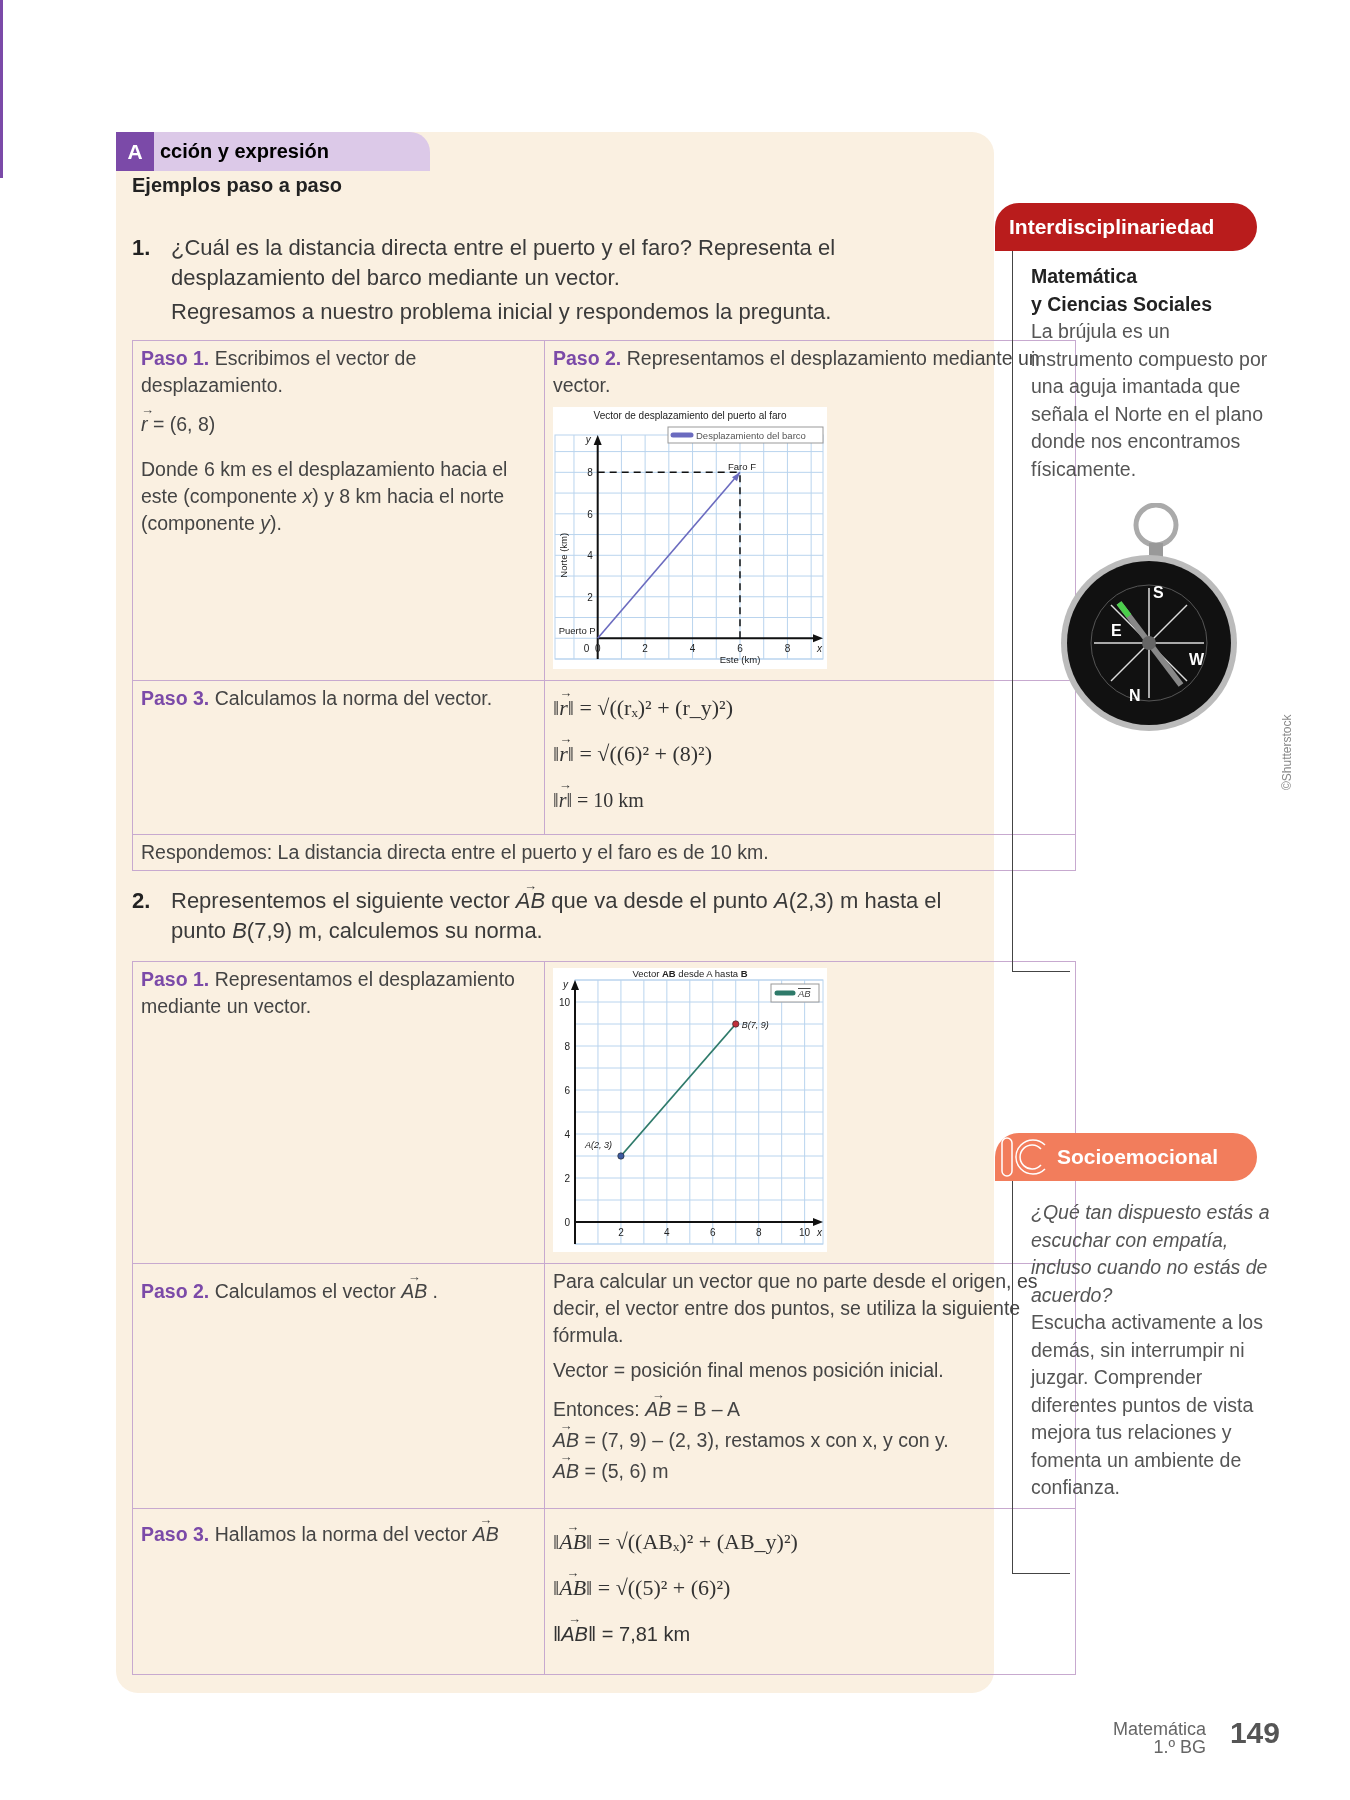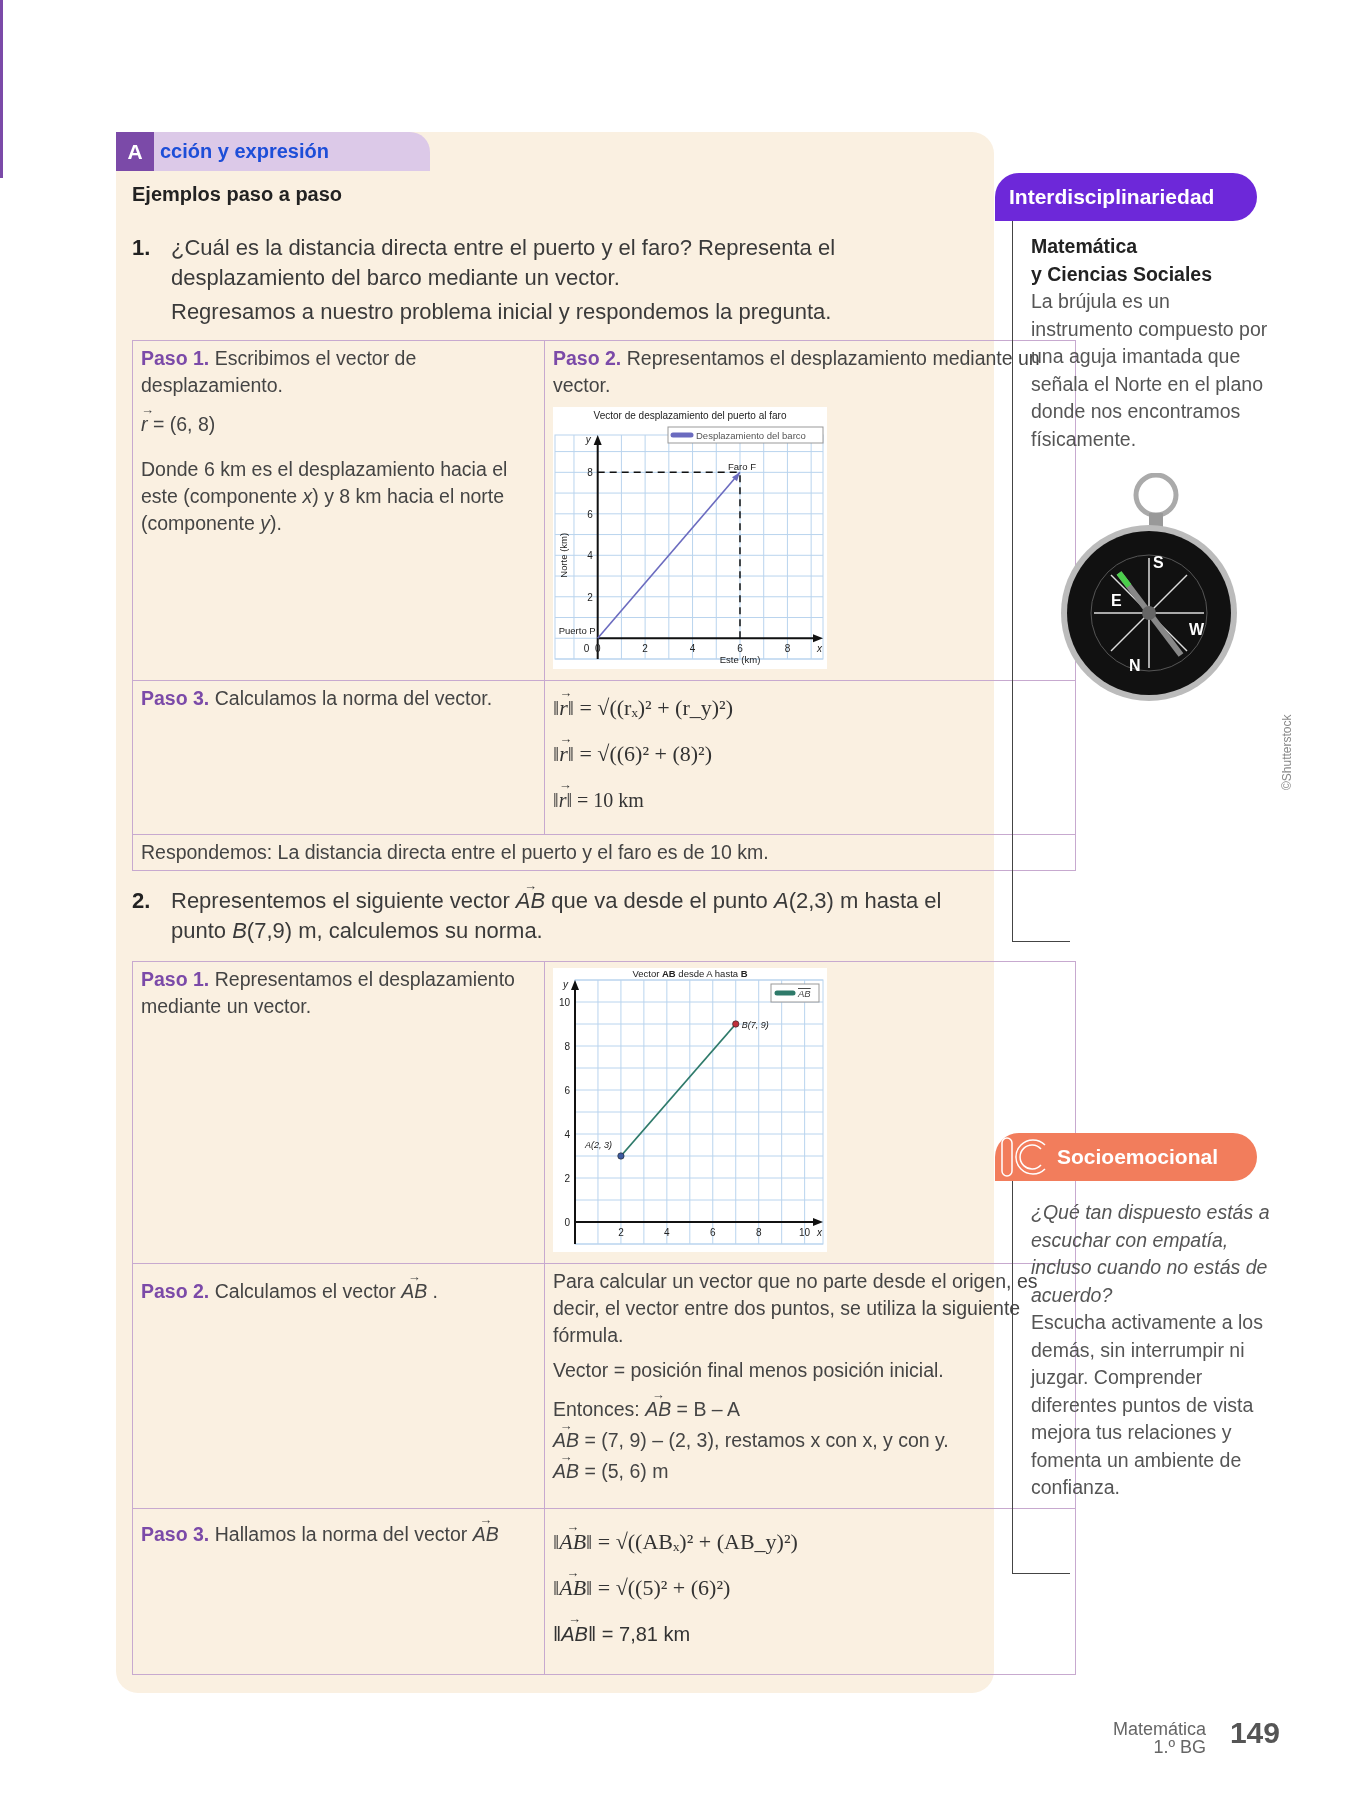--- a/index.html
+++ b/index.html
@@ -3,40 +3,40 @@
 <meta charset="utf-8">
 <style>
   * { box-sizing: border-box; margin: 0; padding: 0; }
   html, body { width: 1350px; height: 1800px; background: #ffffff; overflow: hidden; }
   body { position: relative; font-family: "Liberation Sans", "DejaVu Sans", sans-serif; color: #3a3a3a; }
   .leftbar { position: absolute; left: 0; top: 0; width: 3px; height: 178px; background: #7b4aa8; }
 
   .card { position: absolute; left: 116px; top: 132px; width: 878px; height: 1561px; background: #faf0e1; border-radius: 0 22px 22px 22px; }
   .section-tab { position: absolute; left: 116px; top: 132px; width: 314px; height: 39px; background: #dcc9e8; border-radius: 0 20px 0 0; display: flex; align-items: center; }
   .section-tab .letter { width: 38px; height: 39px; background: #7b4aa8; color: #fff; font-weight: bold; font-size: 21px; display: flex; align-items: center; justify-content: center; }
-  .section-tab .rest { color: #1d4ed8; font-weight: bold; font-size: 20px; padding-left: 6px; }
-
-  .subtitle { position: absolute; left: 132px; top: 183px; font-size: 20px; font-weight: bold; color: #222; }
+  .section-tab .rest { color: #000000; font-weight: bold; font-size: 20px; padding-left: 6px; }
+
+  .subtitle { position: absolute; left: 132px; top: 174px; font-size: 20px; font-weight: bold; color: #222; }
 
   .q { position: absolute; left: 132px; width: 850px; font-size: 22px; line-height: 30px; color: #3a3a3a; }
   .q .num { position: absolute; left: 0; top: 0; font-weight: bold; color: #222; }
   .q .txt { margin-left: 39px; }
   .q p + p { margin-top: 4px; }
 
   table.steps { position: absolute; left: 132px; width: 944px; border-collapse: collapse; font-size: 19.5px; line-height: 27px; color: #444; }
   table.steps td { border: 1.4px solid #c7a9cf; vertical-align: top; padding: 4px 8px; }
   .paso { color: #7b4aa8; font-weight: bold; }
   .eq { font-family: "Liberation Serif", "DejaVu Serif", serif; font-size: 22px; color: #333; line-height: 46px; }
   .vec { position: relative; display: inline-block; font-style: italic; }
   .vec::before { content: "→"; position: absolute; top: -15px; left: 0; right: 0; text-align: center; font-size: 13px; font-style: normal; }
   .chart-box { background: #fff; margin-top: 8px; }
 
   .side { position: absolute; left: 1012px; width: 262px; }
   .ribbon { position: relative; height: 48px; border-radius: 24px 24px 0 0; color: #fff; font-weight: bold; font-size: 21px; display: flex; align-items: center; padding-left: 14px; }
-  .ribbon.pink { background: #6d28d9; border-radius: 26px 26px 26px 0; width: 262px; margin-left: -17px; }
+  .ribbon.pink { background: #b91c1c; border-radius: 26px 26px 26px 0; width: 262px; margin-left: -17px; margin-top: 30px; }
   .ribbon.orange { background: #f27d5c; border-radius: 26px 26px 26px 0; width: 262px; margin-left: -17px; }
   .side .body { border-left: 1.4px solid #444; padding-left: 18px; margin-left: 0; font-size: 19.5px; line-height: 27.5px; color: #555; }
   .side h4 { font-size: 19.5px; color: #222; font-weight: bold; line-height: 27.5px; }
   .side .bottomline { width: 58px; border-bottom: 1.4px solid #444; margin-left: 0; }
 
   .footer { position: absolute; top: 1720px; left: 1070px; width: 210px; height: 50px; }
   .footer .subj { position: absolute; right: 74px; top: 0; font-size: 18px; color: #666; text-align: right; line-height: 18px; }
   .footer .page { position: absolute; right: 0; top: -4px; font-size: 30px; font-weight: bold; color: #555; }
   .credit { position: absolute; left: 1280px; top: 790px; transform: rotate(-90deg); transform-origin: left top; font-size: 12px; color: #888; white-space: nowrap; }
 </style>

